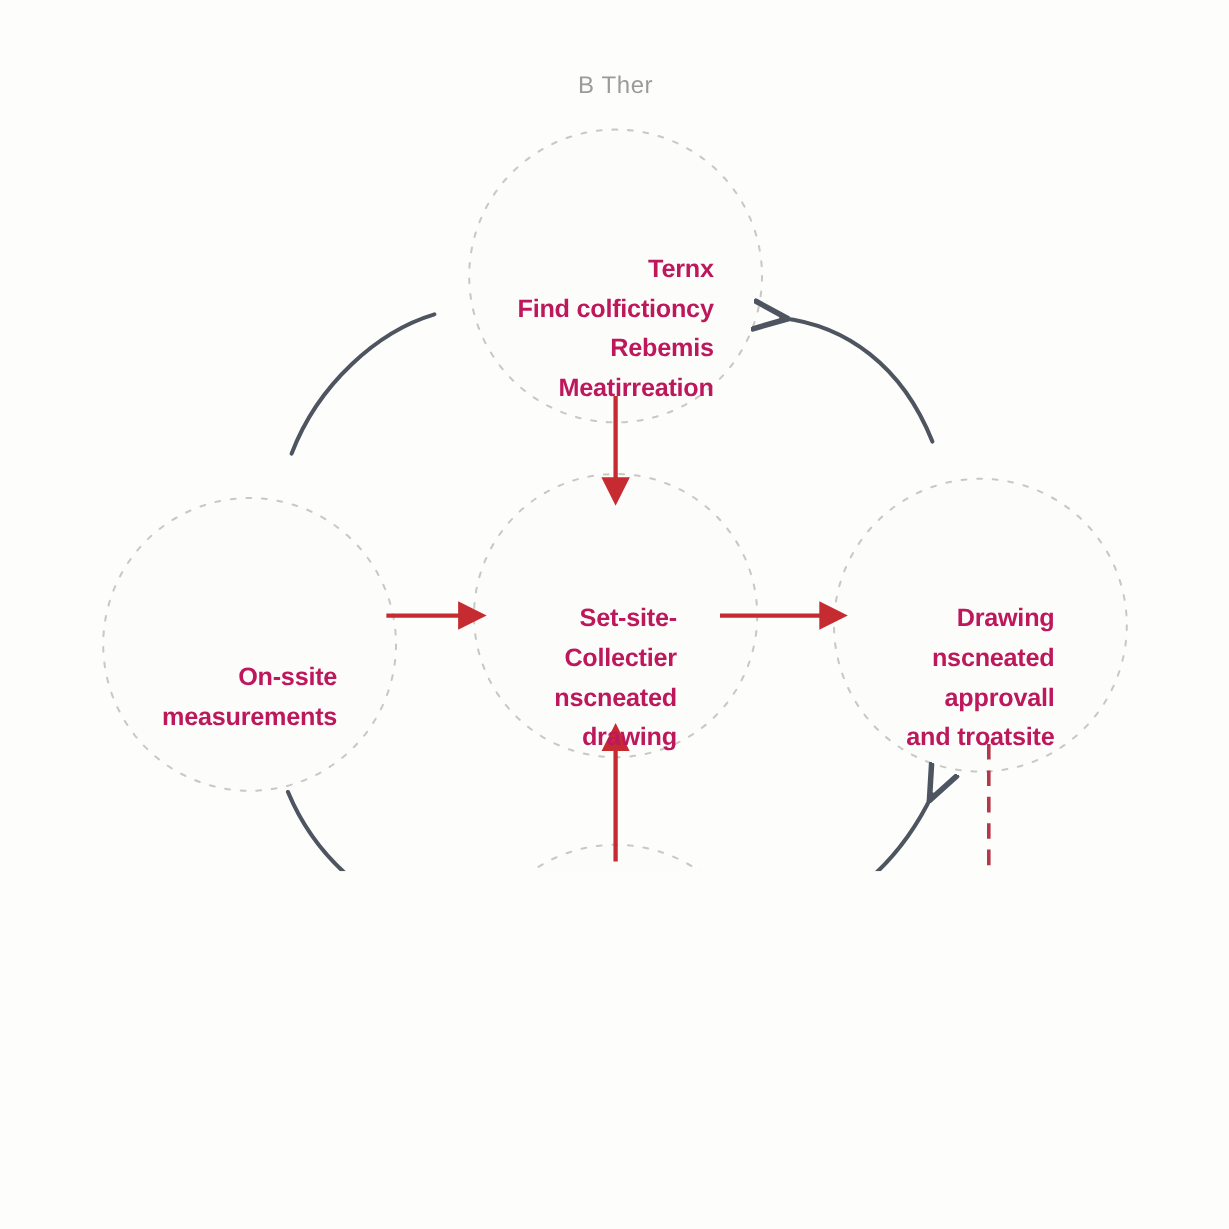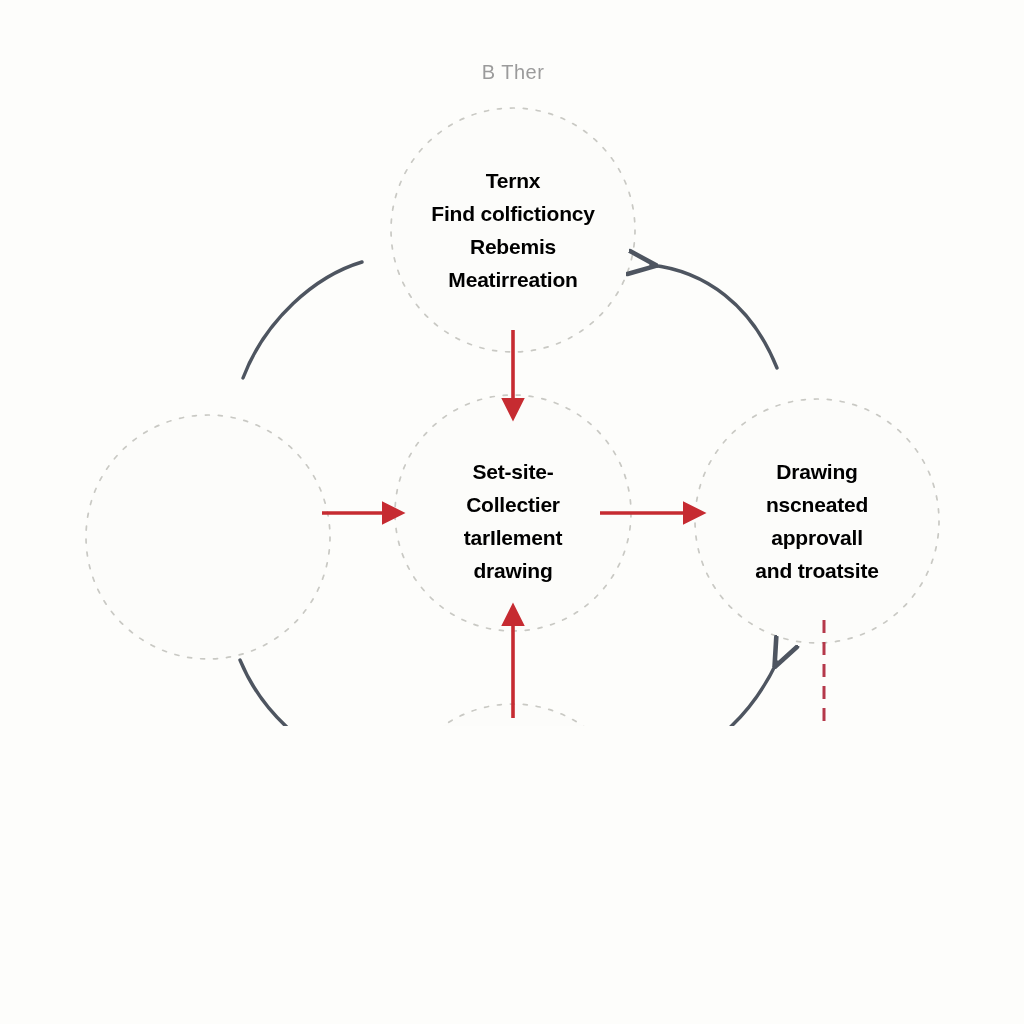--- a/index.html
+++ b/index.html
@@ -16,30 +16,31 @@
     font-family: "Liberation Sans", sans-serif;
   }
   #diagram-svg {
     position: absolute;
     inset: 0;
     width: 1024px;
     height: 1024px;
   }
   .node-label {
     position: absolute;
-    text-align: center;
-    color: #000000;
+    text-align: right;
+    color: #be185d;
     font-family: "Liberation Sans", sans-serif;
     font-weight: bold;
     font-size: 21px;
     line-height: 33px;
     letter-spacing: -0.2px;
     transform: translate(-50%, -50%);
     white-space: pre-line;
     pointer-events: none;
+    margin-top: 44px;
   }
   .title {
     position: absolute;
     left: 513px;
     top: 72px;
     transform: translate(-50%, -50%);
     color: #9b9b9b;
     font-family: "Liberation Sans", sans-serif;
     font-size: 20px;
     letter-spacing: 0.5px;
@@ -82,24 +83,26 @@
     <path d="M513,718 L513,614" fill="none" stroke="#c62b31" stroke-width="3.6" marker-end="url(#red-head)"></path>
   </svg>
 
   <div class="title">B Ther</div>
 
   <div class="node-label" style="left:513px; top:230px;">Ternx
 Find colfictioncy
 Rebemis
 Meatirreation</div>
 
+  <div class="node-label" style="left:208px; top:537px;">On-ssite
+measurements</div>
 
   <div class="node-label" style="left:513px; top:521px;">Set-site-
 Collectier
-tarIlement
+nscneated
 drawing</div>
 
   <div class="node-label" style="left:817px; top:521px;">Drawing
 nscneated
 approvall
 and troatsite</div>
 
 
 </div>
 

